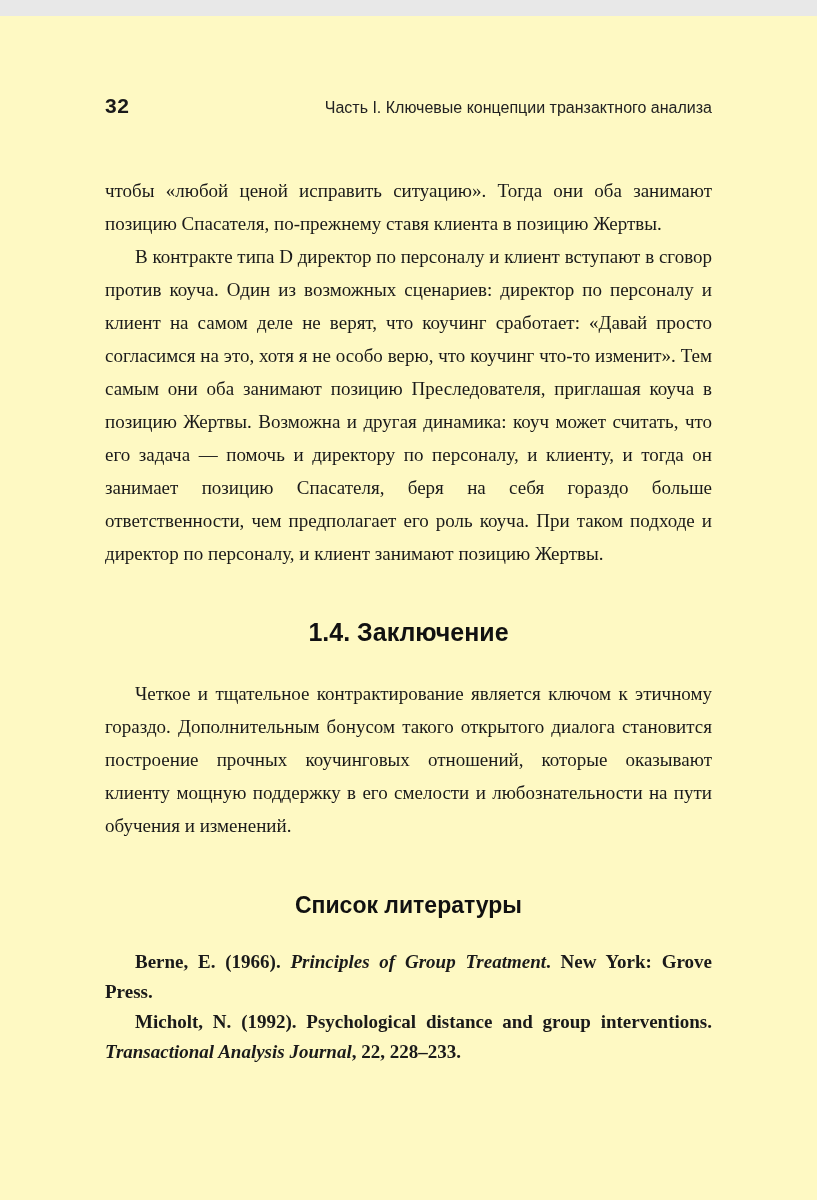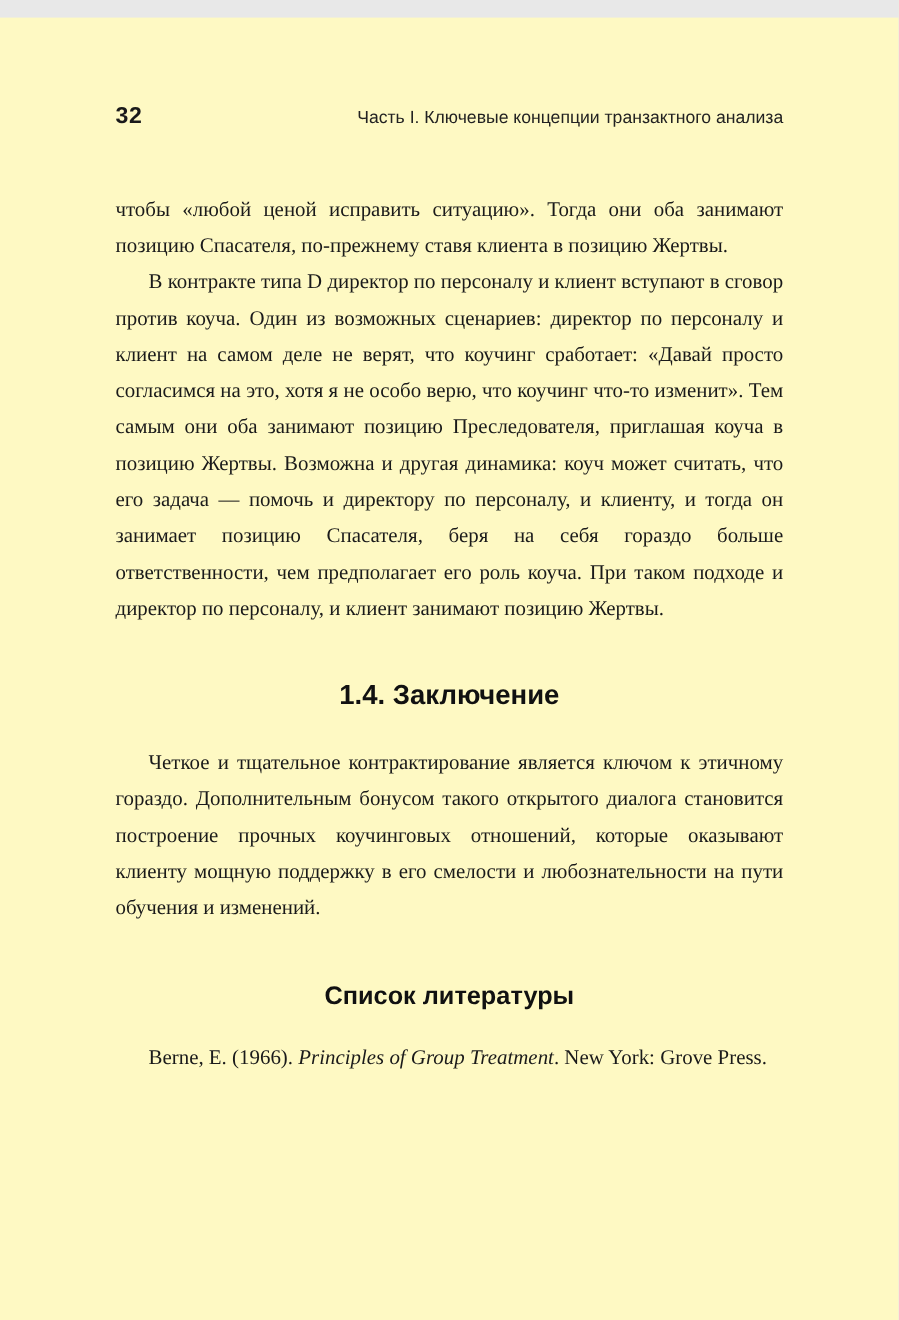--- a/index.html
+++ b/index.html
@@ -65,20 +65,21 @@
     color: #111111;
   }
   .references {
     font-size: 19px;
     line-height: 30px;
   }
   .reference {
     margin: 0;
     text-indent: 30px;
     text-align: justify;
+    font-weight: bold;
   }
   .reference .italic {
     font-style: italic;
   }
 </style>
 </head>
 <body>
 
 <div class="page">
 
@@ -96,18 +97,19 @@
     <h2 class="section-heading">1.4. Заключение</h2>
 
     <p class="para indent">Четкое и тщательное контрактирование является ключом к этичному гораздо. Дополнительным бонусом такого открытого диалога становится построение прочных коучинговых отношений, которые оказывают клиенту мощную поддержку в его смелости и любознательности на пути обучения и изменений.</p>
 
     <h2 class="references-heading">Список литературы</h2>
 
     <div class="references">
 
       <p class="reference"><span>Berne, E. (1966). </span><span class="italic">Principles of Group Treatment</span><span>. New York: Grove Press.</span></p>
 
+      <p class="reference"><span>Micholt, N. (1992). Psychological distance and group interventions. </span><span class="italic">Transactional Analysis Journal</span><span>, 22, 228–233.</span></p>
 
     </div>
 
   </main>
 
 </div>
 
 </body></html>

